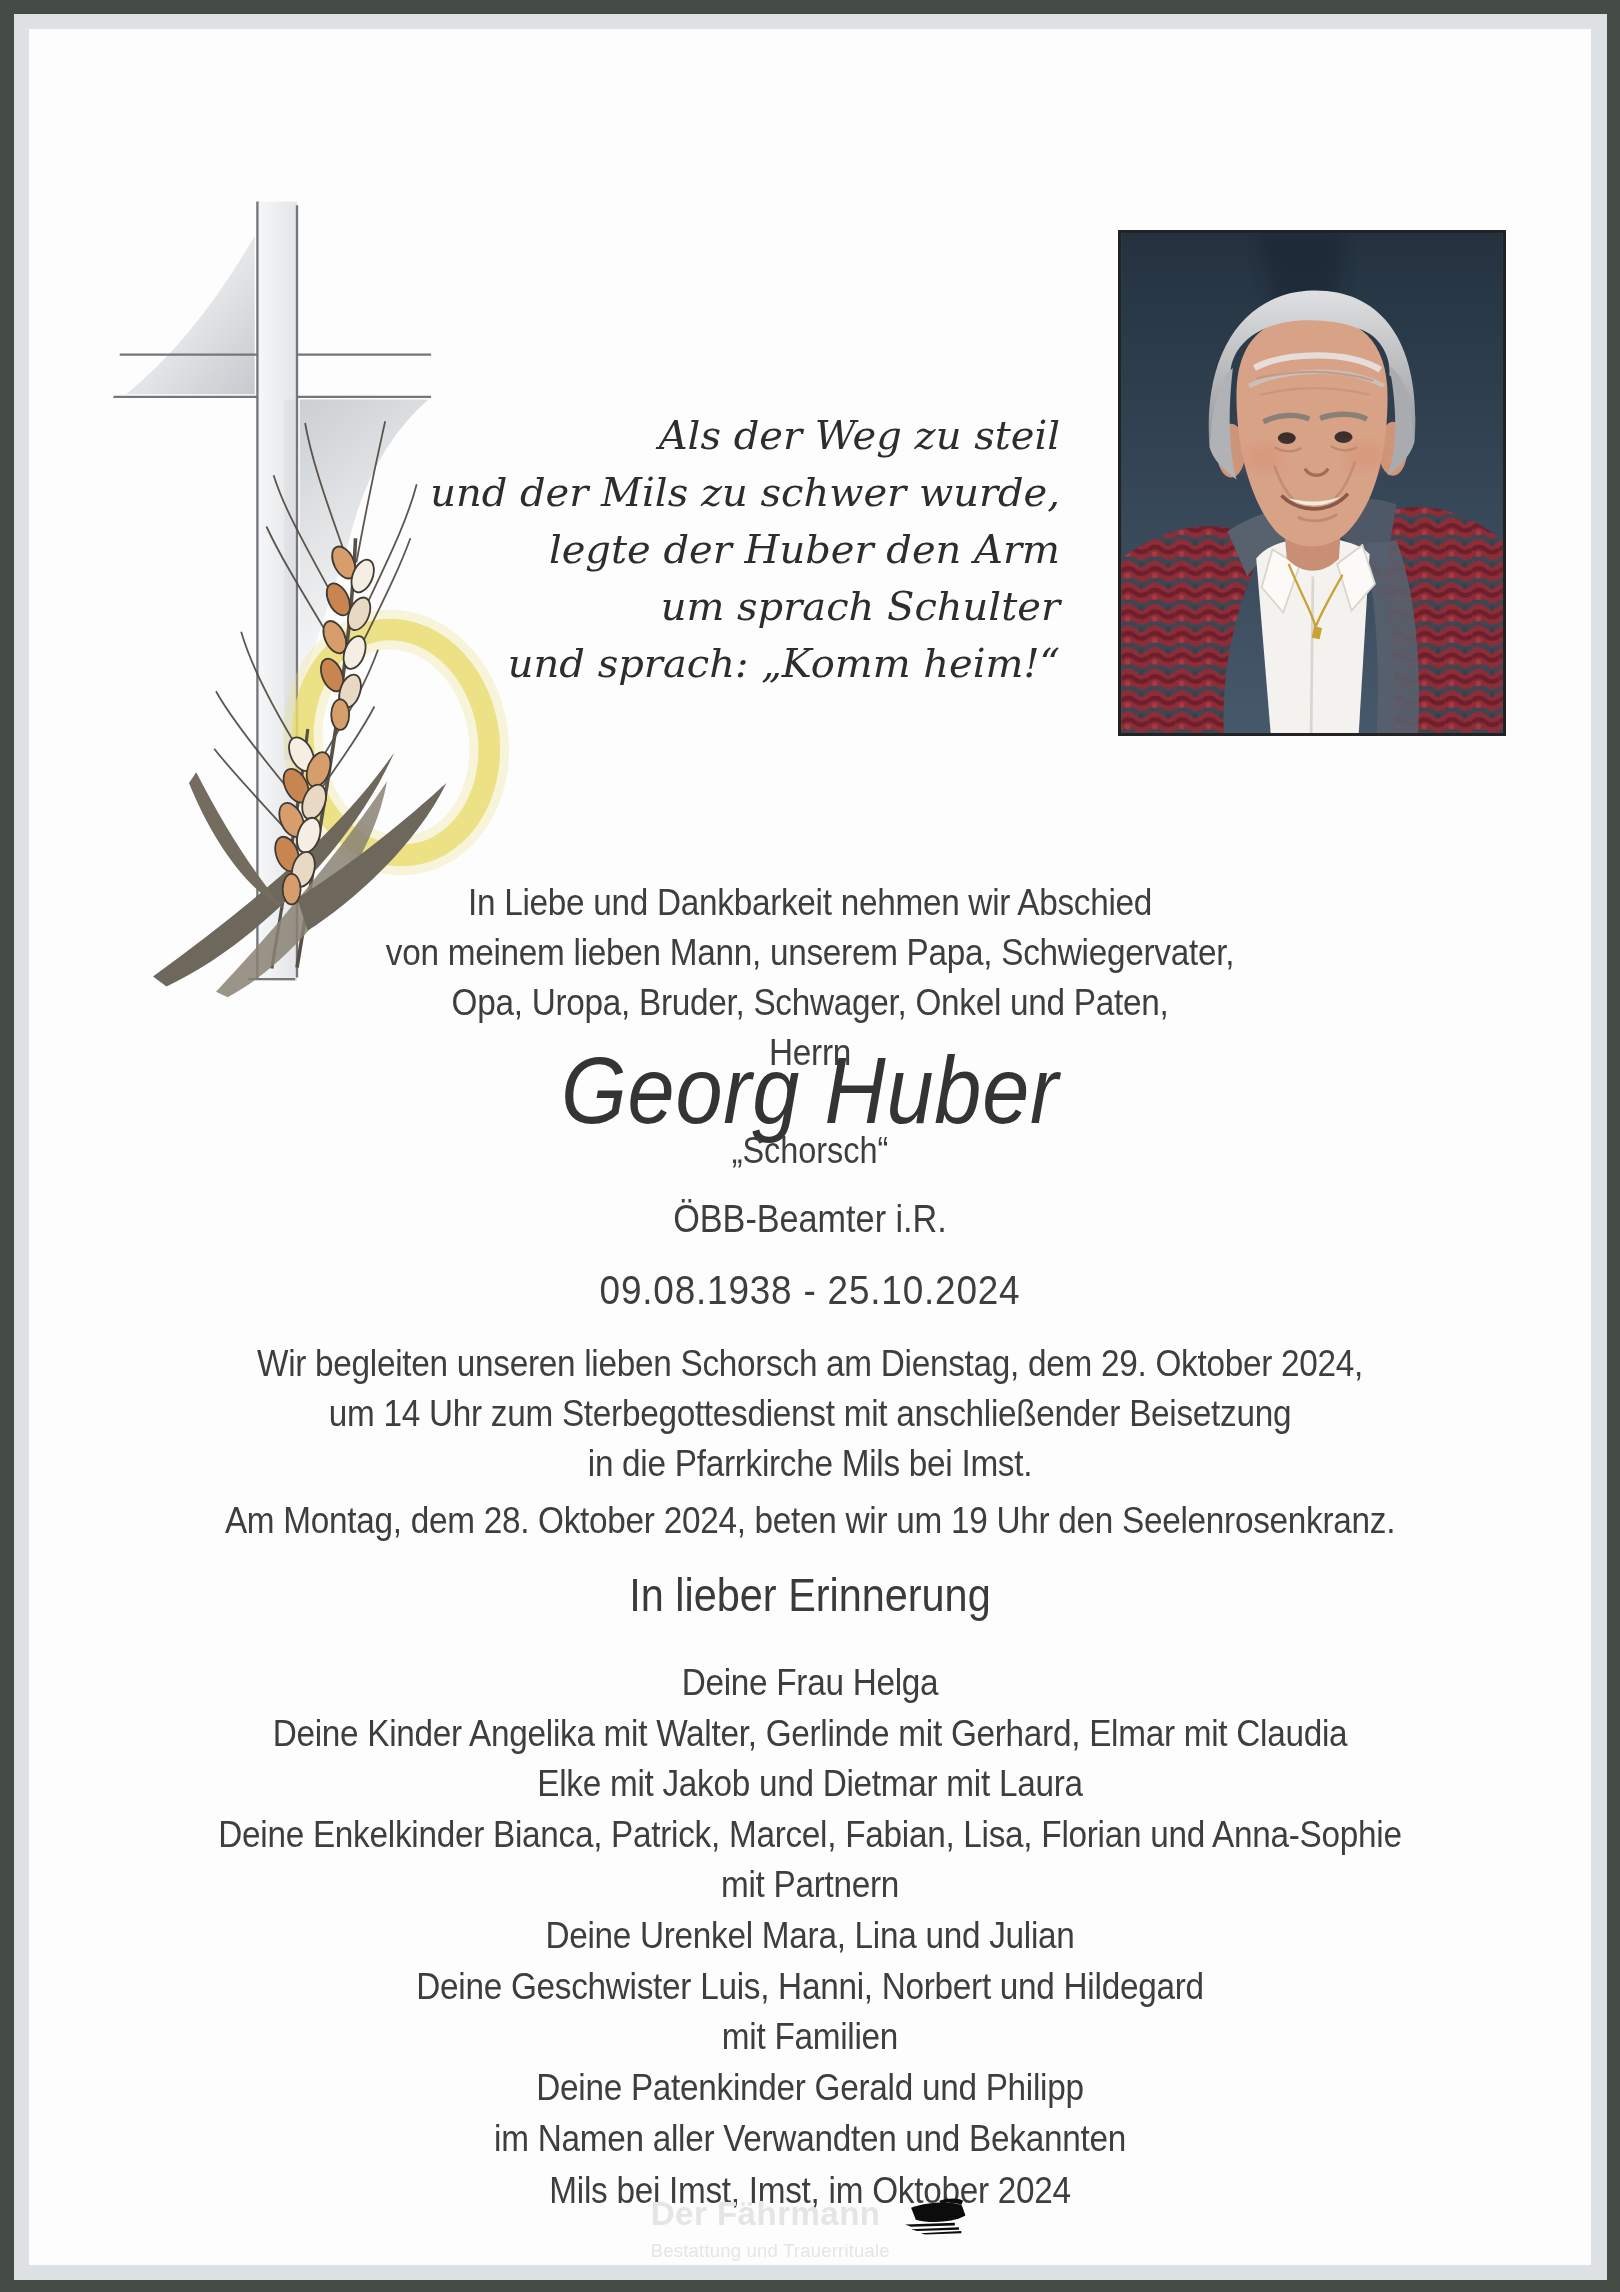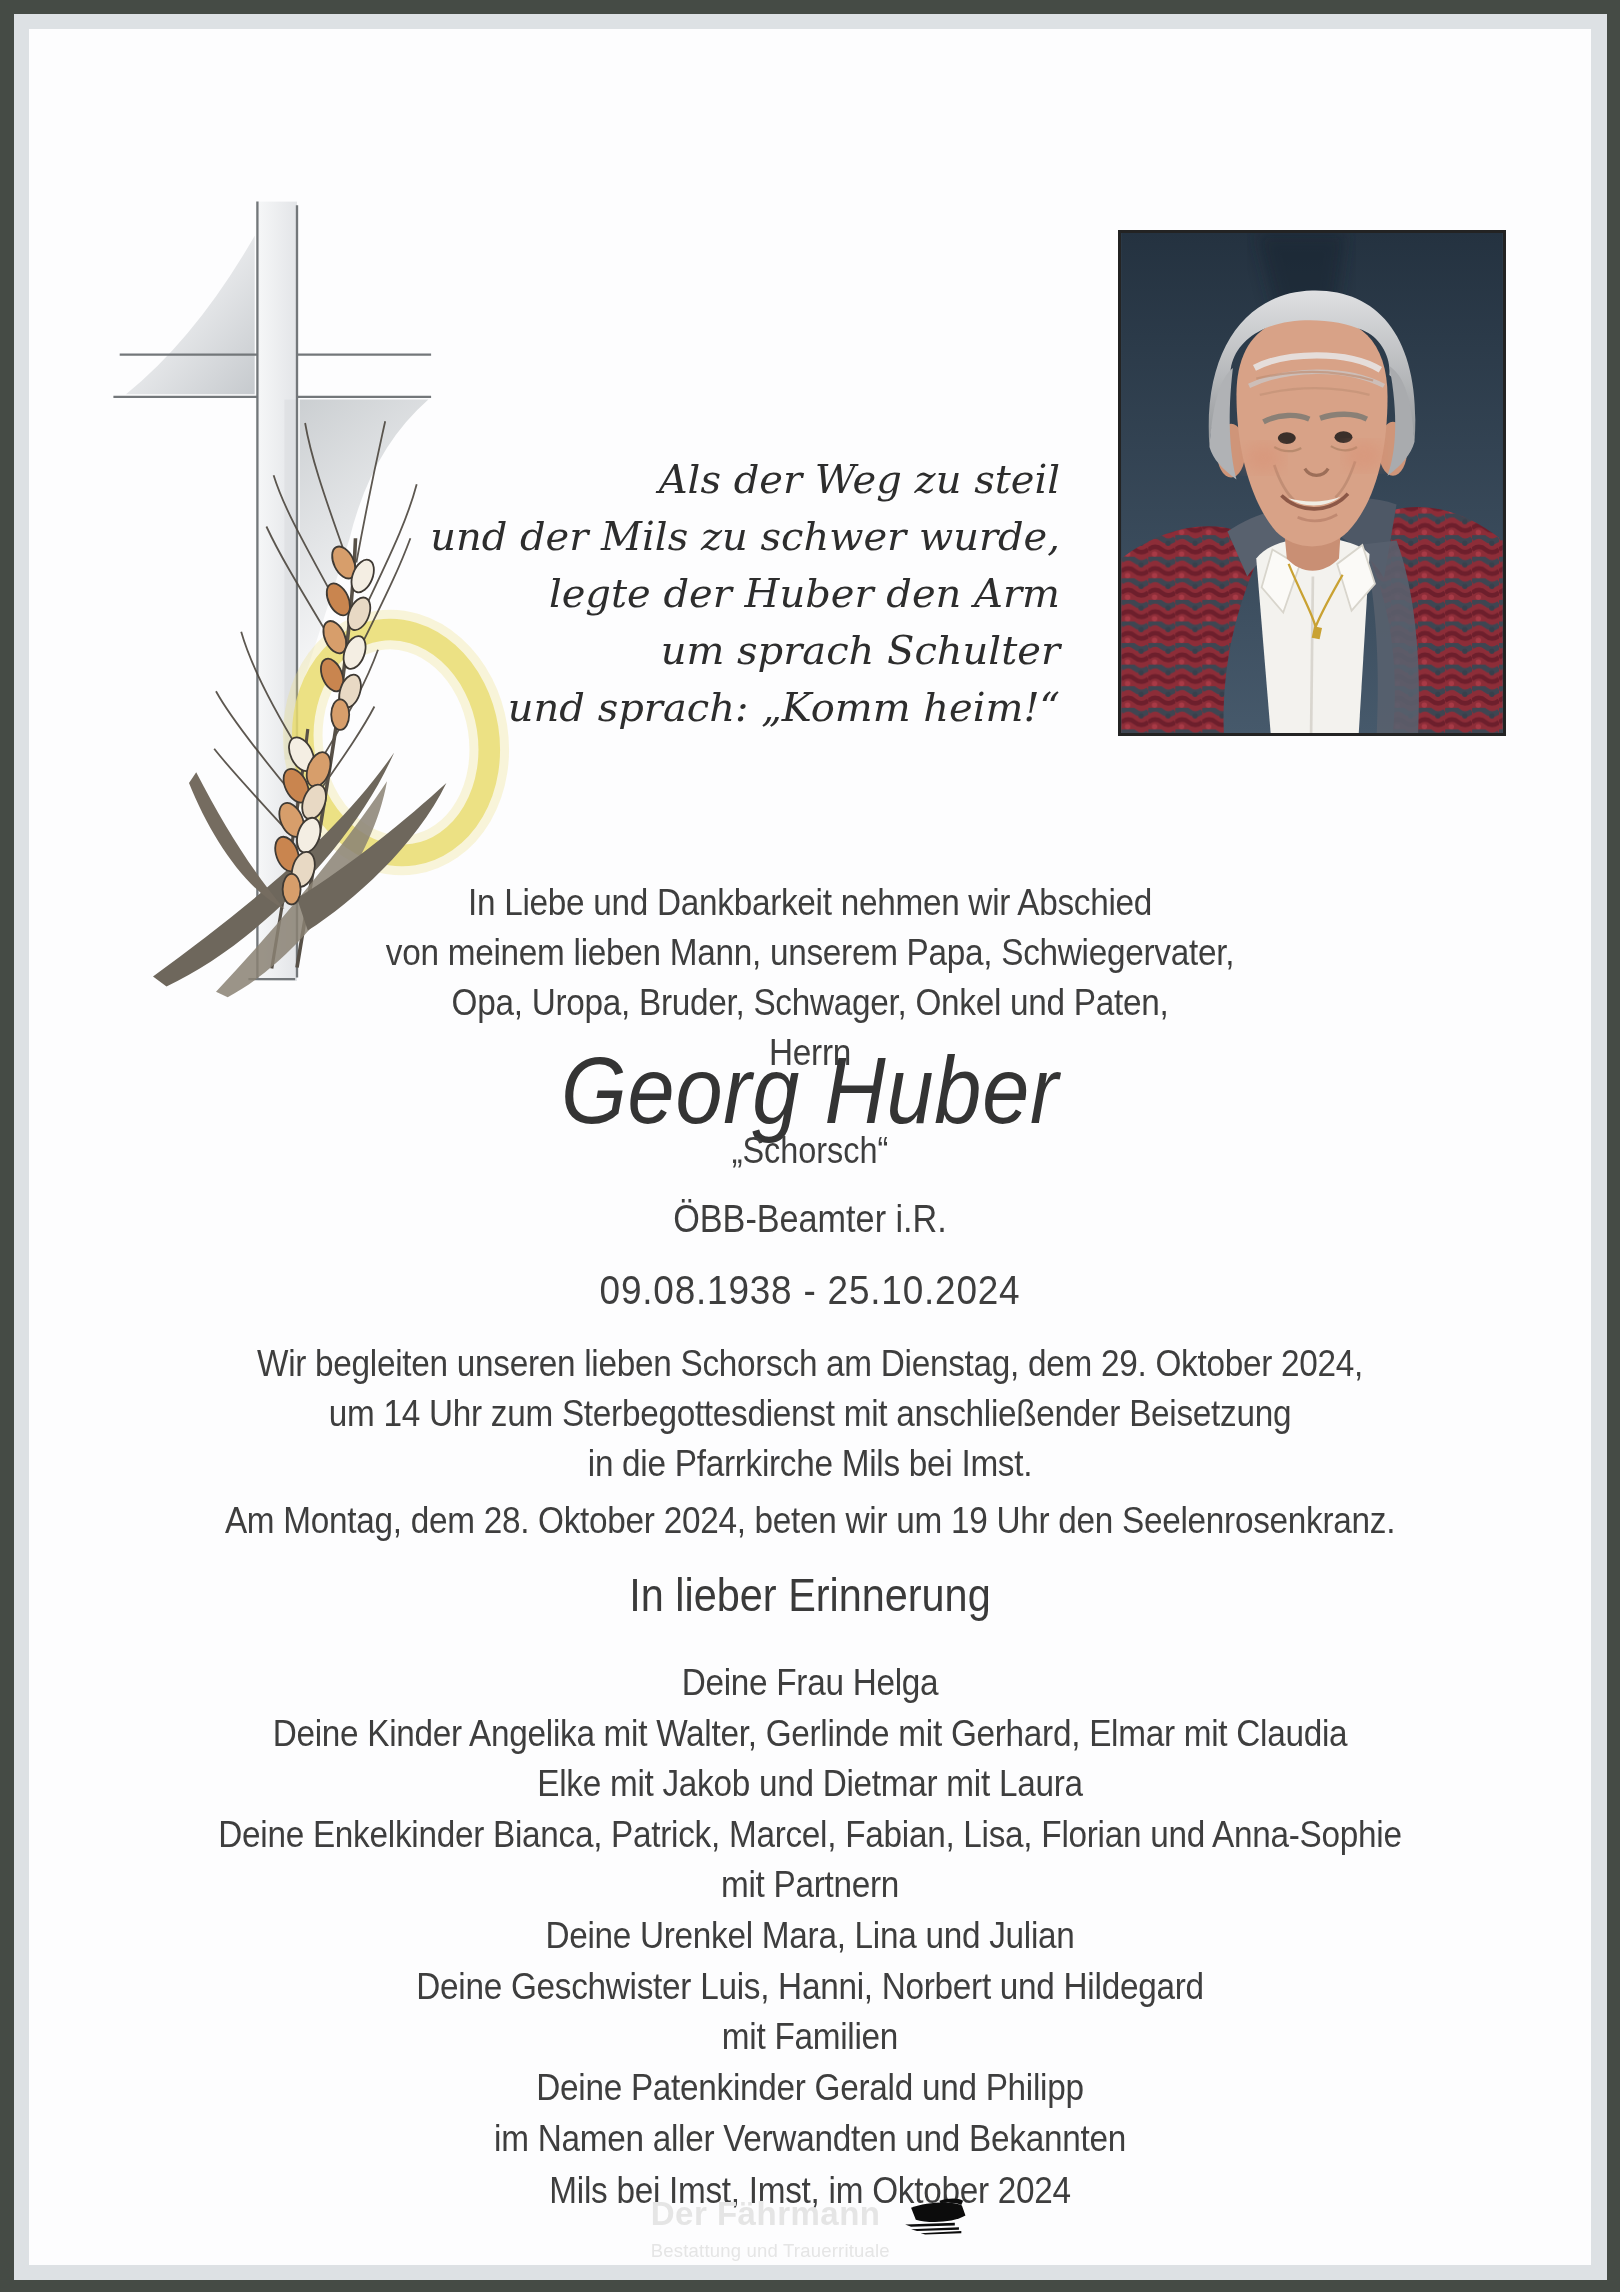--- a/index.html
+++ b/index.html
@@ -6,21 +6,21 @@
   .page{position:relative;width:1620px;height:2293px;background:#454b45;overflow:hidden;
         font-family:"Liberation Sans","DejaVu Sans",sans-serif;}
   .mat{position:absolute;left:13.5px;top:13.5px;right:13.5px;bottom:12.6px;background:#dde1e4;}
   .card{position:absolute;left:29px;top:29px;right:29px;bottom:28px;background:#fdfdfe;}
   .abs{position:absolute;}
   .centercol{position:absolute;left:29px;right:29px;text-align:center;color:#3e3e3e;
              transform:scaleX(0.9);transform-origin:50% 0;}
   .bodyline{font-size:37px;line-height:50px;font-weight:400;letter-spacing:-0.3px;white-space:nowrap;}
   .poem{position:absolute;top:407px;right:560px;width:648px;text-align:right;
         font-family:"DejaVu Serif","Liberation Serif",serif;font-style:italic;
-        color:#2d2d2d;font-size:40px;line-height:57px;margin-top:44px;}
+        color:#2d2d2d;font-size:40px;line-height:57px;}
   .name{font-style:italic;font-size:94px;line-height:101px;color:#343434;letter-spacing:0.9px;}
   .nickname{font-size:36px;line-height:43px;}
   .profession{font-size:38px;line-height:45px;}
   .dates{font-size:41px;line-height:47px;letter-spacing:0.9px;}
   .heading{font-size:46px;line-height:54px;color:#3a3a3a;}
   .photo{position:absolute;left:1118px;top:230px;width:382px;height:500px;
          border:3.6px solid #232323;box-sizing:content-box;background:#33424f;}
   .logo{position:absolute;left:0;right:0;top:2196px;display:flex;justify-content:center;
         align-items:flex-start;gap:14.4px;}
   .logo-text{text-align:left;color:#e5e5e5;}

